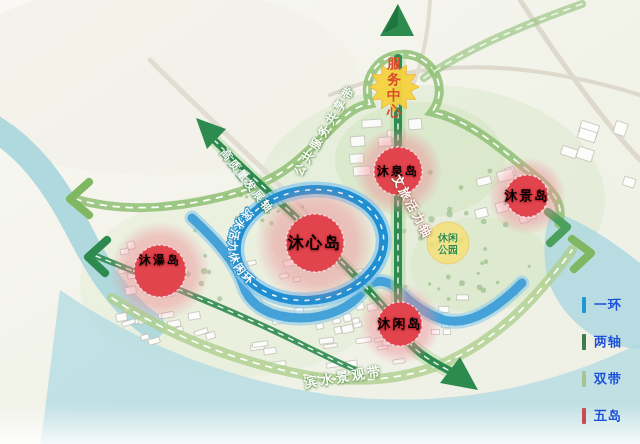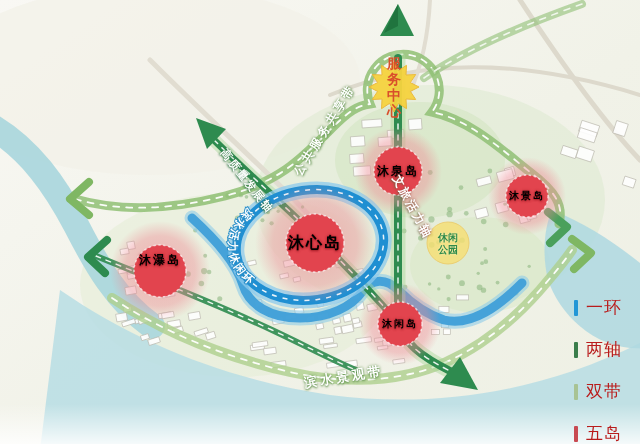--- a/index.html
+++ b/index.html
@@ -3,33 +3,33 @@
 <meta charset="utf-8">
 <style>
   html,body{margin:0;padding:0;background:#fff;font-family:"Liberation Sans",sans-serif;}
   .stage{position:relative;width:640px;height:444px;overflow:hidden;background:#f8f7f3;}
   .stage svg{position:absolute;left:0;top:0;}
   .lbl{position:absolute;transform:translate(-50%,-50%);white-space:nowrap;pointer-events:none;}
   .island-label{color:#000000;font-weight:bold;letter-spacing:2px;
     text-shadow:0 0 3px rgba(170,30,40,.9),0 1px 2px rgba(150,20,30,.8);}
   .island-label.big{font-size:16px;}
   .island-label.mid{font-size:12px;}
-  .island-label.small{font-size:10px;}
+  .island-label.small{font-size:13px;}
   .belt-label{color:#fff;font-weight:bold;font-size:12px;letter-spacing:3px;
     text-shadow:0 0 3px rgba(100,150,80,.95),0 1px 2px rgba(90,140,70,.9);}
   .axis-label{color:#fff;font-weight:bold;font-size:11px;letter-spacing:2px;
     text-shadow:0 0 3px rgba(50,120,70,.95),0 1px 2px rgba(40,110,60,.9);}
   .badge-text{position:absolute;transform:translate(-50%,-50%);text-align:center;
     font-weight:bold;pointer-events:none;line-height:1.15;}
   .badge-text.service{width:22px;font-size:14px;color:#d94f2b;}
   .badge-text.park{width:24px;font-size:10px;color:#2f8a4a;text-shadow:0 0 2px rgba(255,250,200,.9);}
   .legend{position:absolute;right:18px;top:296px;display:flex;flex-direction:column;gap:19px;}
   .legend-item{display:flex;align-items:center;gap:8px;}
   .legend-swatch{display:inline-block;width:4px;height:16px;border-radius:1px;}
-  .legend-label{font-size:17px;font-weight:normal;color:#b91c1c;letter-spacing:1px;}
+  .legend-label{font-size:13px;font-weight:bold;color:#1d4ed8;letter-spacing:1px;}
 </style>
 </head>
 <body>
 
 <div class="stage">
 <svg width="640" height="444" viewBox="0 0 640 444">
   <defs>
     <linearGradient id="bgGrad" x1="0" y1="0" x2="1" y2="1">
       <stop offset="0" stop-color="#f9f8f4"></stop>
       <stop offset="0.55" stop-color="#f1f2e8"></stop>

